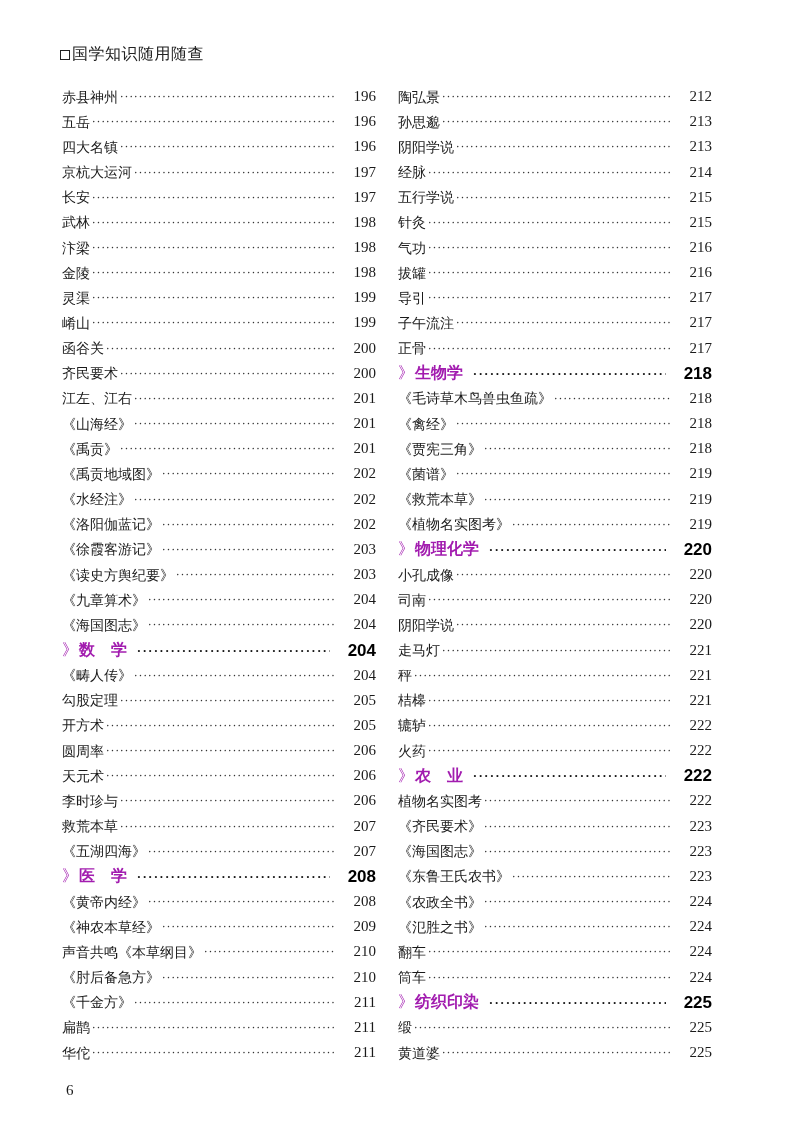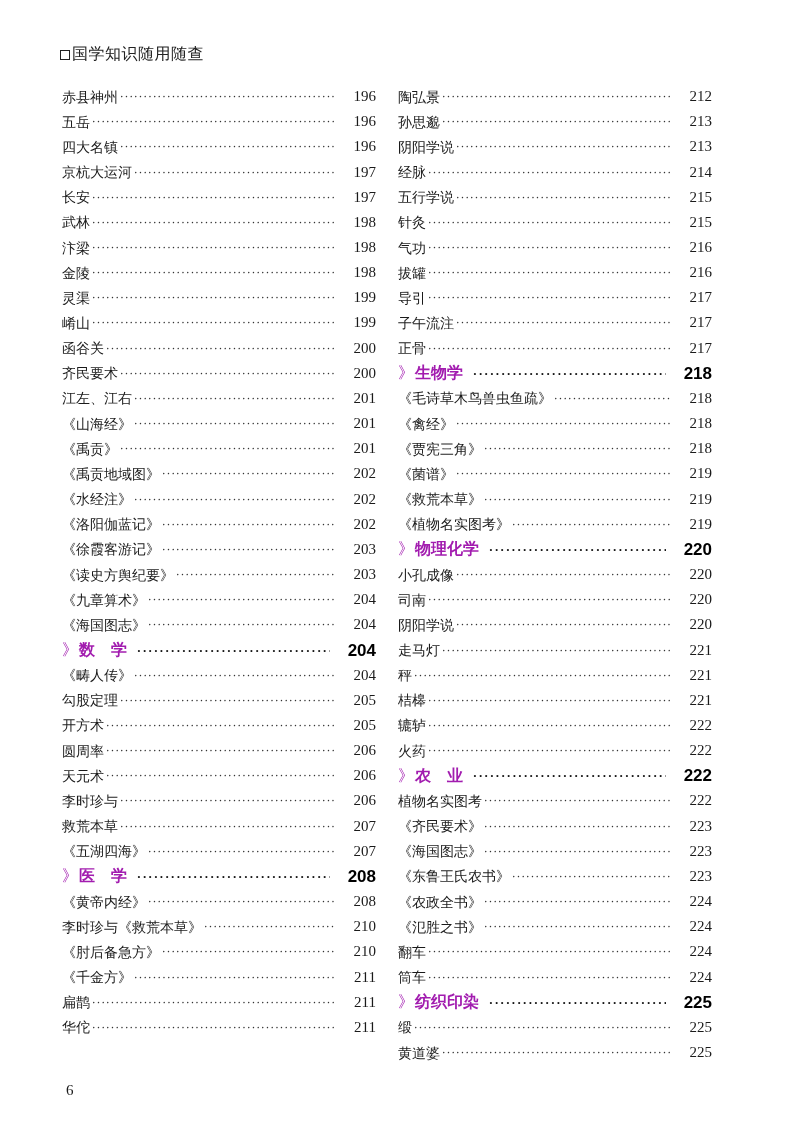--- a/index.html
+++ b/index.html
@@ -223,21 +223,26 @@
       <span class="title"><span class="mark">》</span><span>医　学</span></span>
       <span class="leader"></span>
       <span class="page">208</span>
     </div>
     <div class="row">
       <span class="title">《黄帝内经》</span>
       <span class="leader"></span>
       <span class="page">208</span>
     </div>
     <div class="row">
-      <span class="title">李时珍与《救荒本草》</span>
+      <span class="title">《神农本草经》</span>
+      <span class="leader"></span>
+      <span class="page">209</span>
+    </div>
+    <div class="row">
+      <span class="title">声音共鸣《本草纲目》</span>
       <span class="leader"></span>
       <span class="page">210</span>
     </div>
     <div class="row">
       <span class="title">《肘后备急方》</span>
       <span class="leader"></span>
       <span class="page">210</span>
     </div>
     <div class="row">
       <span class="title">《千金方》</span>

